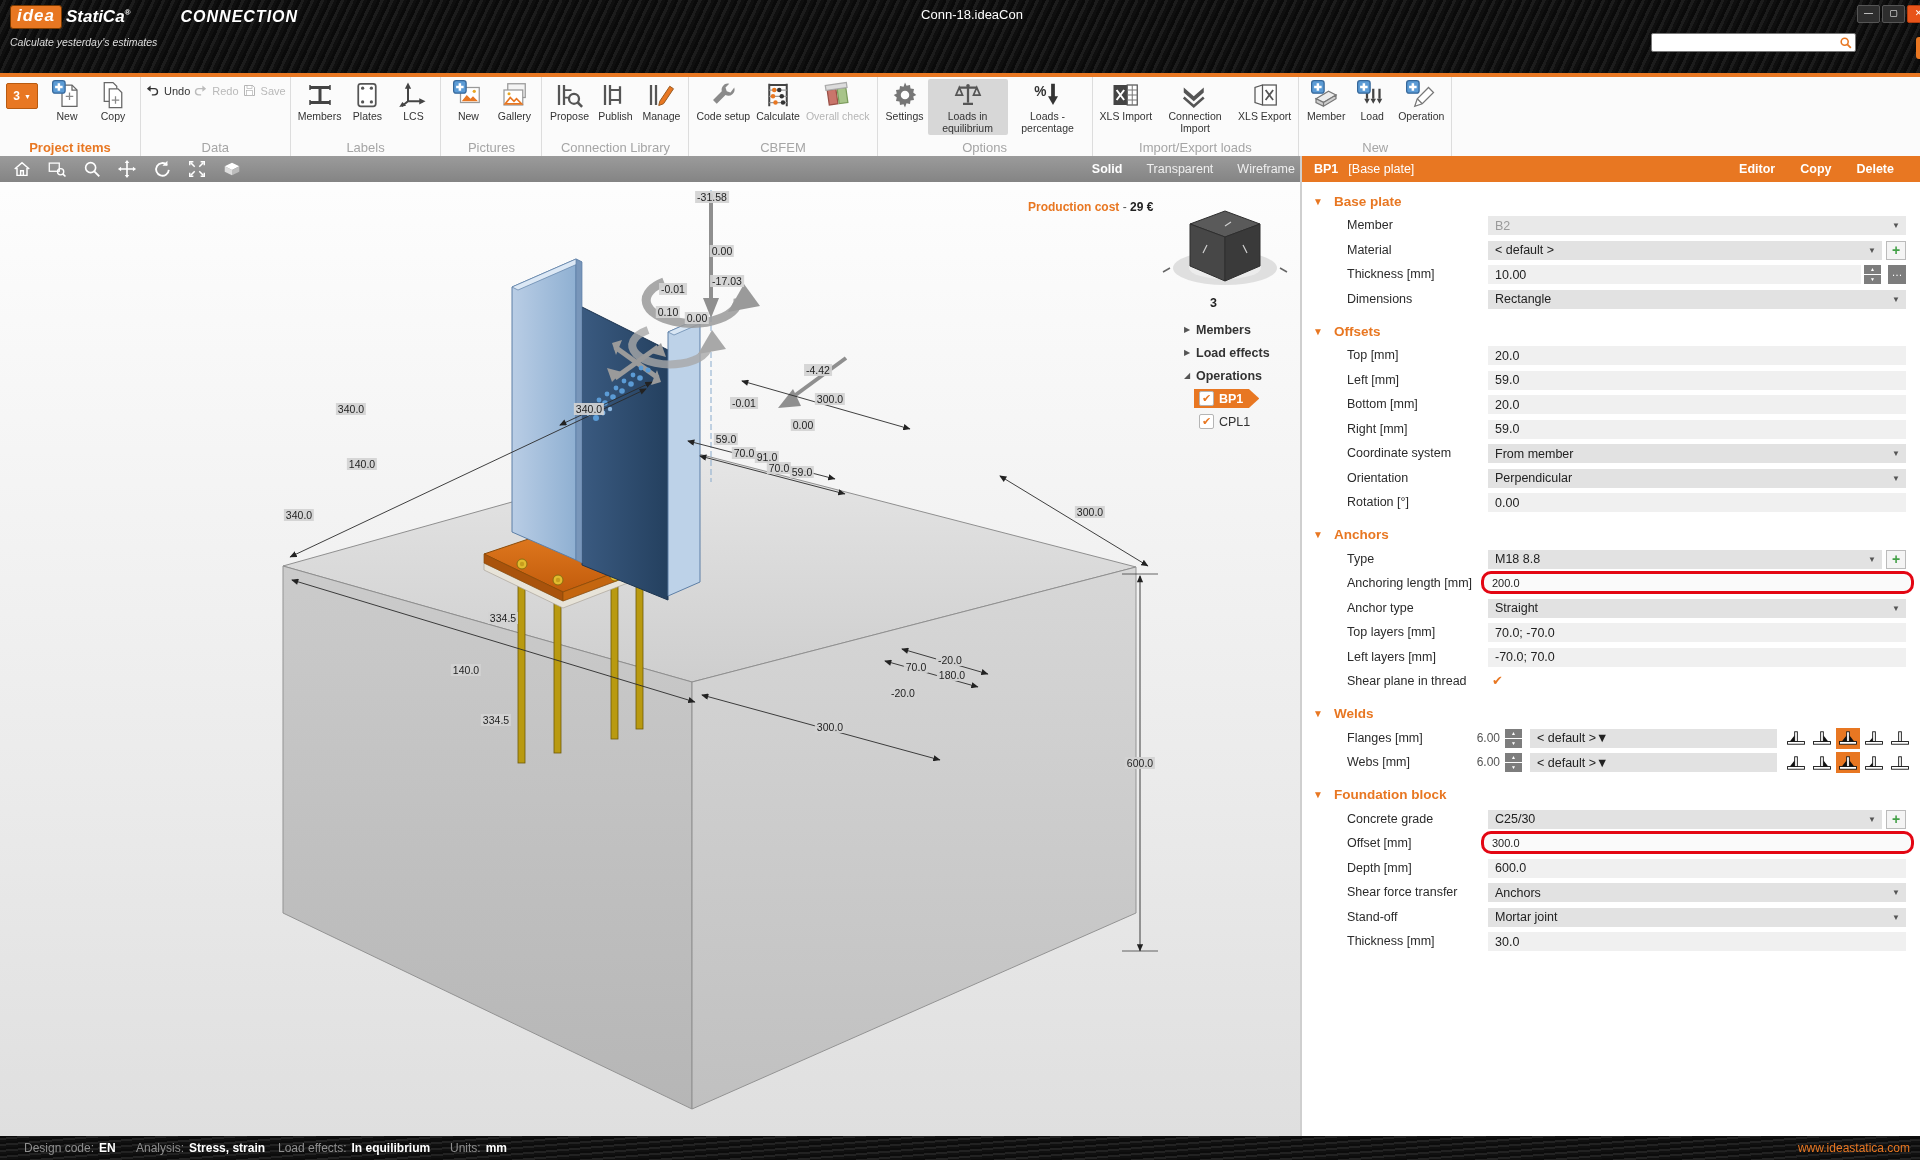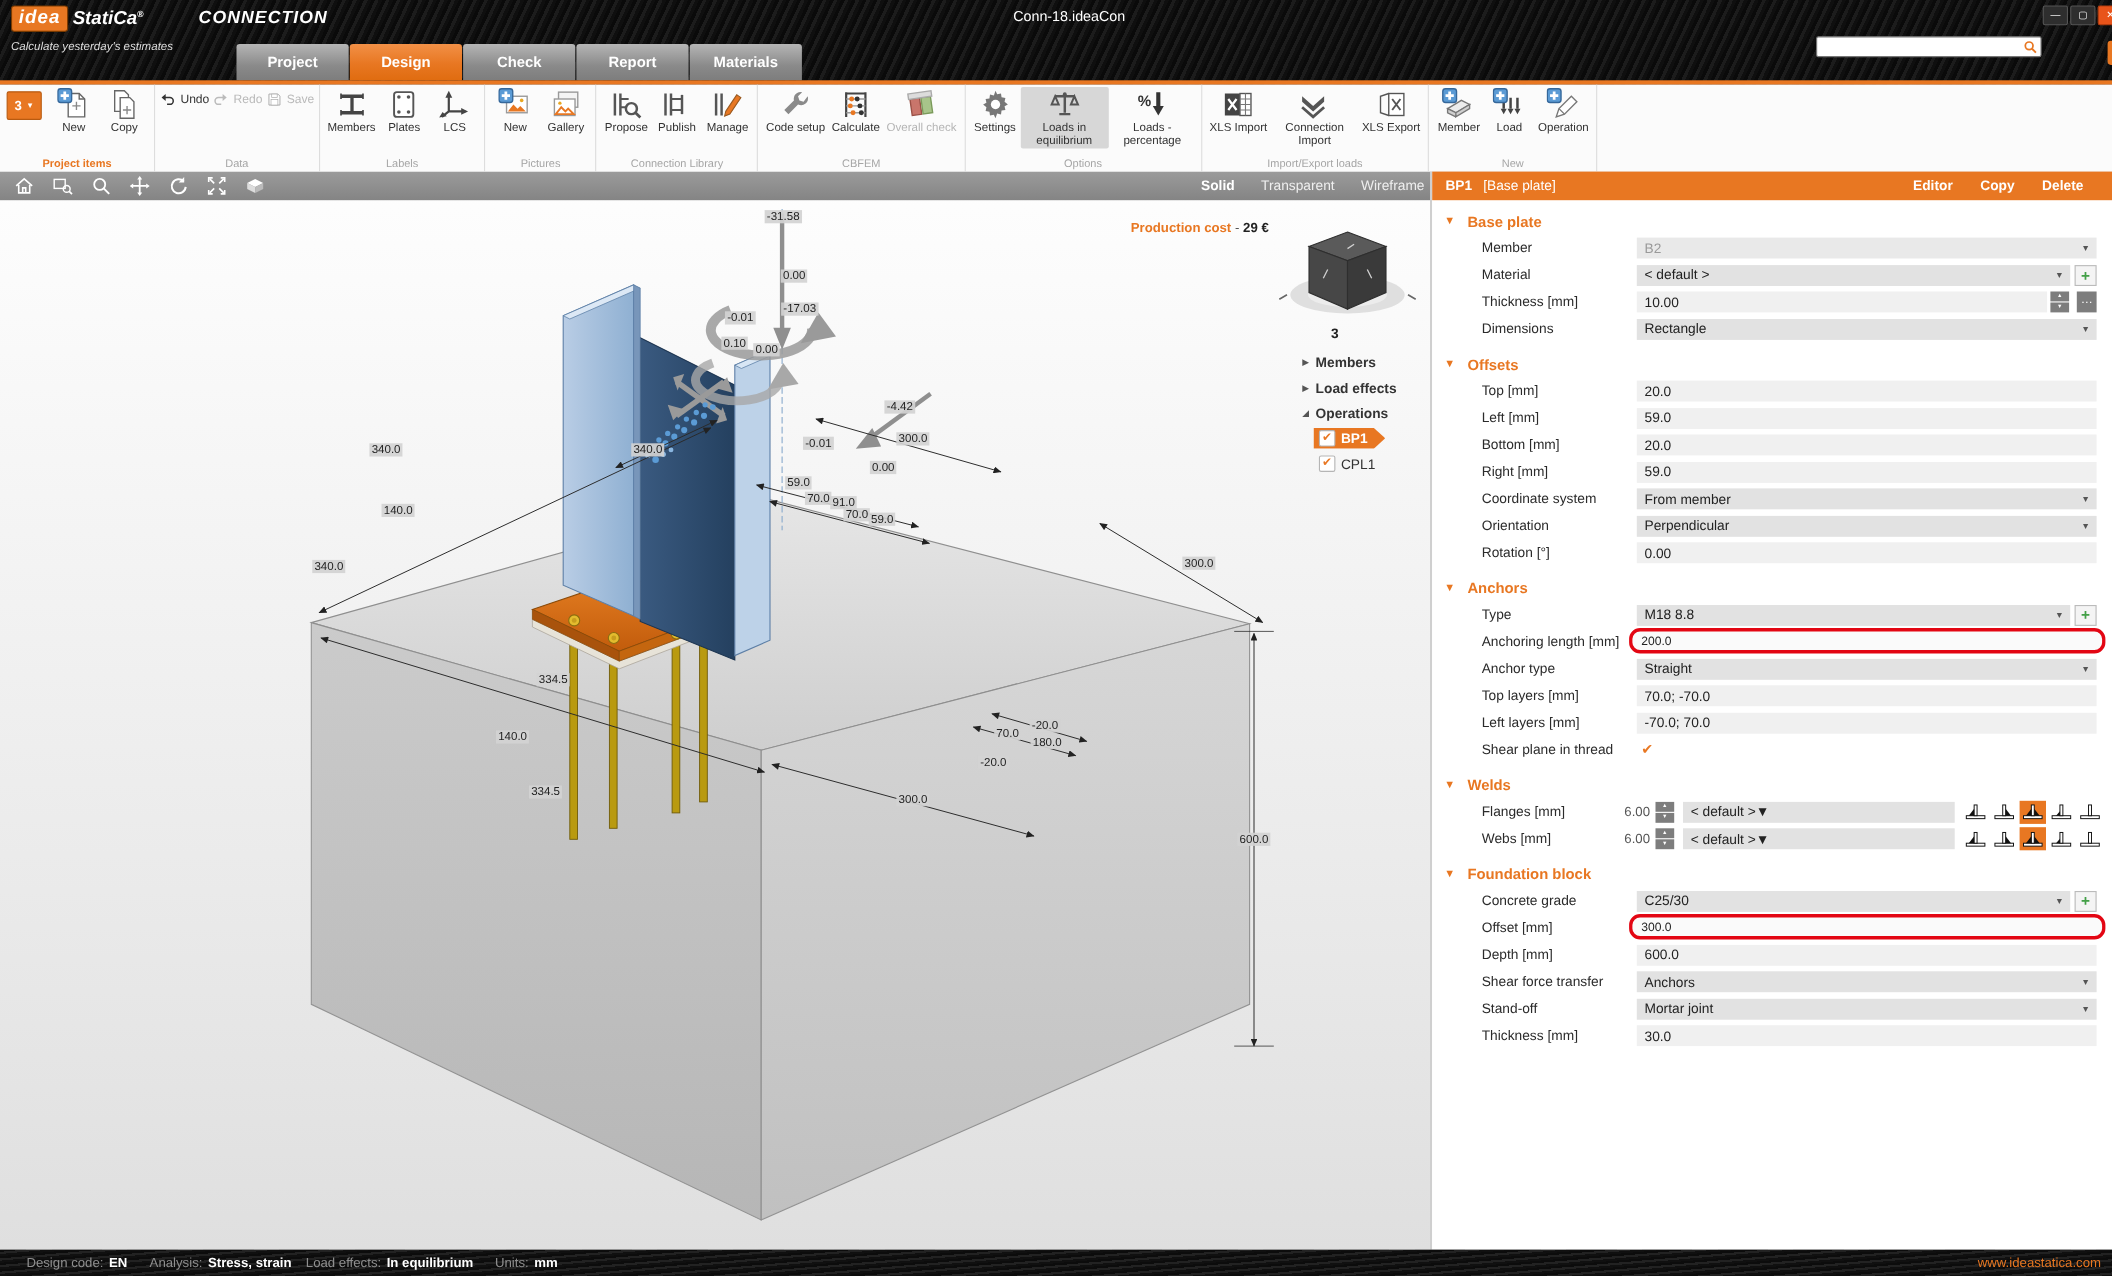--- a/index.html
+++ b/index.html
@@ -32,21 +32,21 @@
   .tab{width:102px;height:33px;margin-right:1px;text-align:center;line-height:33px;color:#fff;
     font-weight:bold;font-size:13.5px;background:linear-gradient(#b5b5b5,#8a8a8a 60%,#7d7d7d);
     border-radius:3px 3px 0 0;}
   .tab.active{background:linear-gradient(#f29046,#e87722 55%,#e06c10);}
   #orangeStrip{position:absolute;left:0;bottom:0;width:100%;height:4px;background:#e87722;}
 
   
   #ribbon{position:absolute;left:0;top:77px;width:1920px;height:79px;background:#fbfbfb;
     border-bottom:1px solid #cfcfcf;display:flex;}
   .rgroup{position:relative;height:79px;border-right:1px solid #ddd;padding:2px 4px 14px 4px;box-sizing:border-box;}
-  .rglabel{position:absolute;left:0;bottom:1px;width:100%;text-align:center;font-size:10px;color:#a5a5a5;margin-top:48px;}
+  .rglabel{position:absolute;left:0;bottom:1px;width:100%;text-align:center;font-size:13px;color:#a5a5a5;margin-top:48px;}
   .rglabel.accent{color:#e87722;font-weight:bold;}
   .ritems{display:flex;align-items:flex-start;height:62px;}
   .ritem{display:flex;flex-direction:column;align-items:center;padding:1px 3px;border-radius:2px;min-width:40px;}
   .ritem .icon{width:30px;height:30px;}
   .ritem .ilabel{font-size:10.5px;color:#333;text-align:center;line-height:11.5px;margin-top:1px;max-width:74px;}
   .ritem.disabled .ilabel{color:#b5b5b5;}
   .ritem.pressed{background:#d7d7d7;}
   #selBtn{width:30px;height:24px;background:#e87722;border:1px solid #b85a10;border-radius:2px;color:#fff;
     font-weight:bold;font-size:12px;display:flex;align-items:center;justify-content:center;gap:4px;margin:4px 6px 0 2px;}
   #selBtn .car{font-size:7px;}
@@ -149,27 +149,20 @@
         <div class="winbtn close">✕</div>
       </div>
     <div id="searchBox">
       <input placeholder="" style="">
       <svg id="searchIcon" viewBox="0 0 16 16">
           <circle cx="6.5" cy="6.5" r="4" fill="none" stroke="#e87722" stroke-width="1.8"></circle>
           <path d="M9.5 9.5l4 4" stroke="#e87722" stroke-width="2"></path>
         </svg>
     </div>
     <div id="infoBtn">i</div>
-    <div id="tabs">
-        <div class="tab">Project</div>
-        <div class="tab active">Design</div>
-        <div class="tab">Check</div>
-        <div class="tab">Report</div>
-        <div class="tab">Materials</div>
-      </div>
     <div id="orangeStrip"></div>
   </div>
 
   <div id="ribbon">
       <div class="rgroup">
         <div class="ritems">
           <div id="selBtn">
             <span>3</span>
             <span class="car">▼</span>
           </div>

